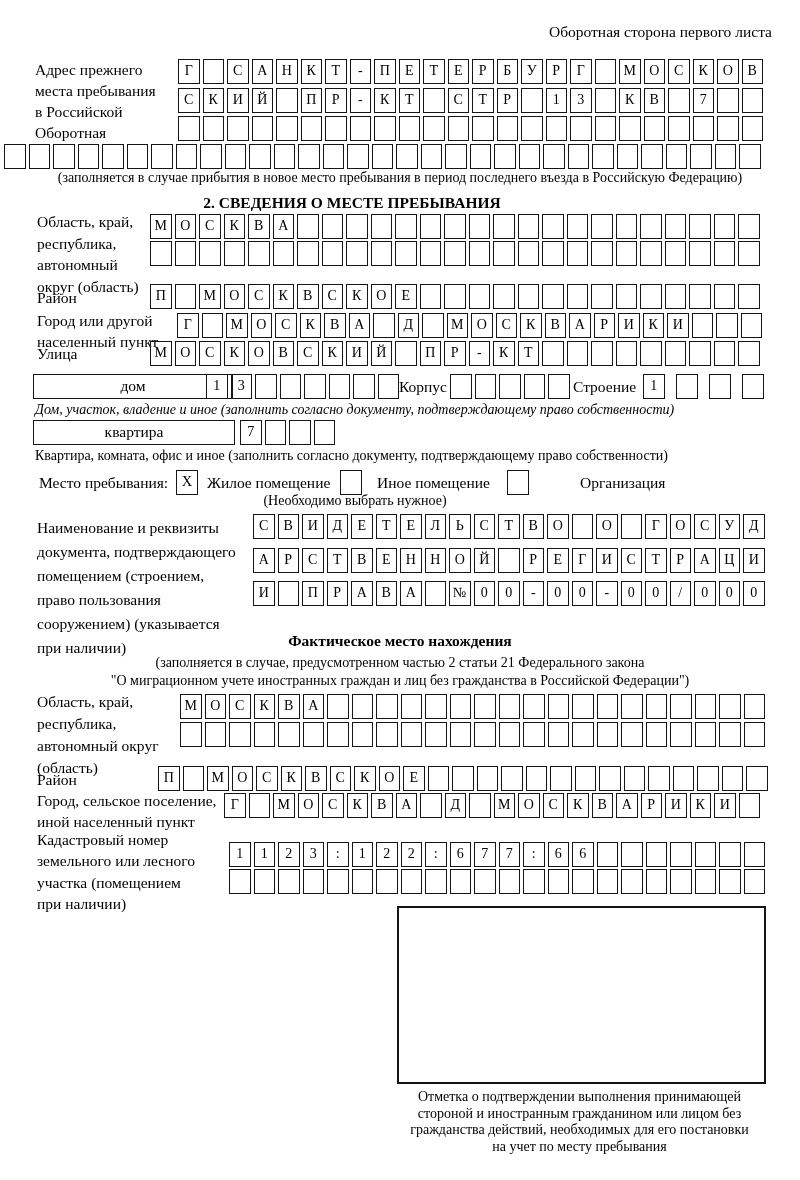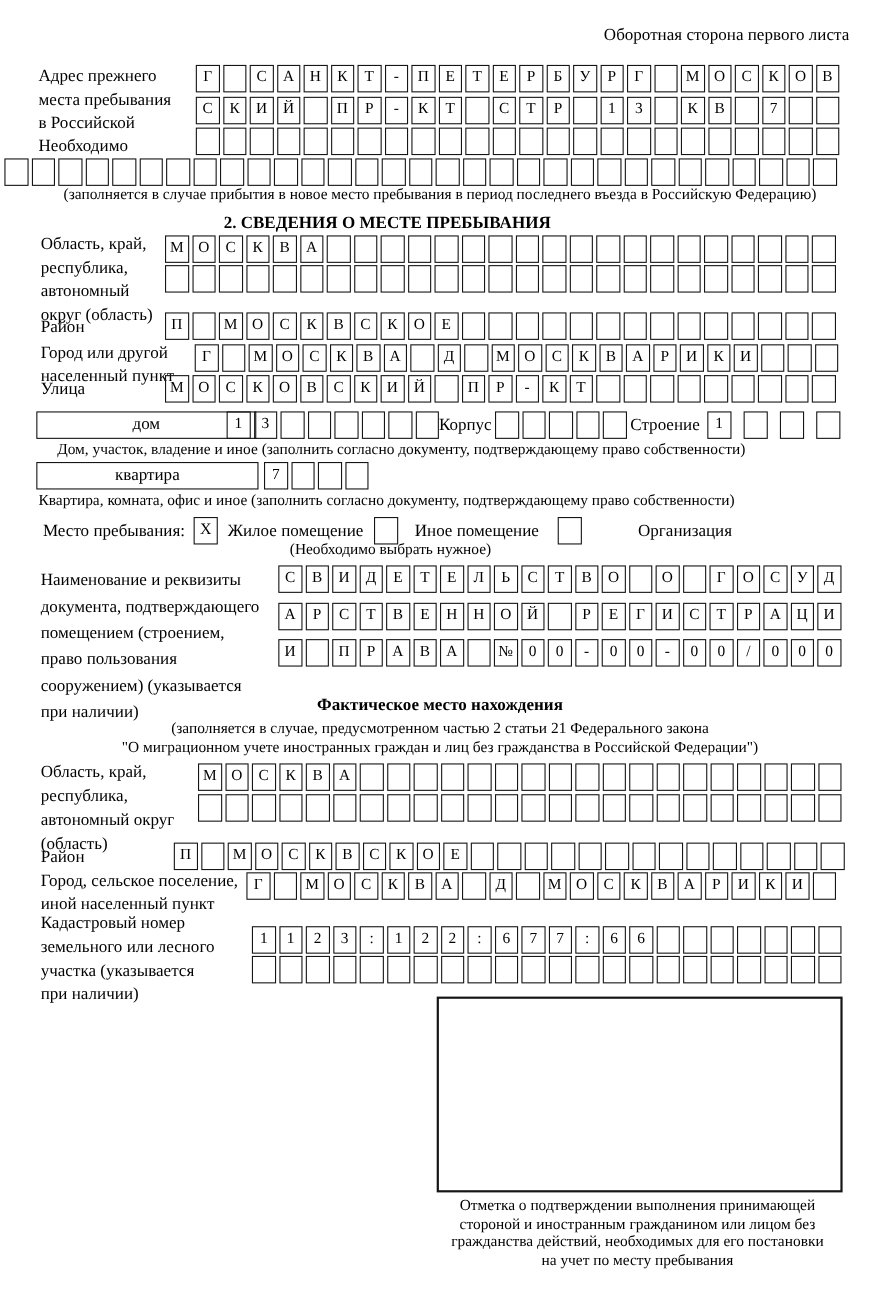--- a/index.html
+++ b/index.html
@@ -27,21 +27,21 @@
 <body>
 
 <div id="page">
 
   <div class="abs lbl" style="left:0;top:21px;width:772px;text-align:right;">Оборотная сторона первого листа</div>
 
   <div class="abs lbl" style="left:35px;top:59px;">
     <div>Адрес прежнего</div>
     <div>места пребывания</div>
     <div>в Российской</div>
-    <div>Необходимо</div>
+    <div>Оборотная</div>
   </div>
   <div class="cellrow" style="left:178px;top:59px;"><span class="cell">Г</span><span class="cell"></span><span class="cell">С</span><span class="cell">А</span><span class="cell">Н</span><span class="cell">К</span><span class="cell">Т</span><span class="cell">-</span><span class="cell">П</span><span class="cell">Е</span><span class="cell">Т</span><span class="cell">Е</span><span class="cell">Р</span><span class="cell">Б</span><span class="cell">У</span><span class="cell">Р</span><span class="cell">Г</span><span class="cell"></span><span class="cell">М</span><span class="cell">О</span><span class="cell">С</span><span class="cell">К</span><span class="cell">О</span><span class="cell">В</span></div>
   <div class="cellrow" style="left:178px;top:88px;"><span class="cell">С</span><span class="cell">К</span><span class="cell">И</span><span class="cell">Й</span><span class="cell"></span><span class="cell">П</span><span class="cell">Р</span><span class="cell">-</span><span class="cell">К</span><span class="cell">Т</span><span class="cell"></span><span class="cell">С</span><span class="cell">Т</span><span class="cell">Р</span><span class="cell"></span><span class="cell">1</span><span class="cell">3</span><span class="cell"></span><span class="cell">К</span><span class="cell">В</span><span class="cell"></span><span class="cell">7</span><span class="cell"></span><span class="cell"></span></div>
   <div class="cellrow" style="left:178px;top:116px;"><span class="cell"></span><span class="cell"></span><span class="cell"></span><span class="cell"></span><span class="cell"></span><span class="cell"></span><span class="cell"></span><span class="cell"></span><span class="cell"></span><span class="cell"></span><span class="cell"></span><span class="cell"></span><span class="cell"></span><span class="cell"></span><span class="cell"></span><span class="cell"></span><span class="cell"></span><span class="cell"></span><span class="cell"></span><span class="cell"></span><span class="cell"></span><span class="cell"></span><span class="cell"></span><span class="cell"></span></div>
   <div class="cellrow" style="left:4px;top:144px;"><span class="cell"></span><span class="cell"></span><span class="cell"></span><span class="cell"></span><span class="cell"></span><span class="cell"></span><span class="cell"></span><span class="cell"></span><span class="cell"></span><span class="cell"></span><span class="cell"></span><span class="cell"></span><span class="cell"></span><span class="cell"></span><span class="cell"></span><span class="cell"></span><span class="cell"></span><span class="cell"></span><span class="cell"></span><span class="cell"></span><span class="cell"></span><span class="cell"></span><span class="cell"></span><span class="cell"></span><span class="cell"></span><span class="cell"></span><span class="cell"></span><span class="cell"></span><span class="cell"></span><span class="cell"></span><span class="cell"></span></div>
   <div class="abs cap ctr" style="left:0;top:170px;width:800px;">(заполняется в случае прибытия в новое место пребывания в период последнего въезда в Российскую Федерацию)</div>
 
   <div class="abs lbl bold ctr" style="left:0;top:192px;width:704px;">2. СВЕДЕНИЯ О МЕСТЕ ПРЕБЫВАНИЯ</div>
 
   <div class="abs lbl" style="left:37px;top:211px;line-height:21.5px;">
@@ -64,21 +64,21 @@
 
   <div class="abs lbl" style="left:37px;top:343px;">Улица</div>
   <div class="cellrow" style="left:150px;top:341px;"><span class="cell">М</span><span class="cell">О</span><span class="cell">С</span><span class="cell">К</span><span class="cell">О</span><span class="cell">В</span><span class="cell">С</span><span class="cell">К</span><span class="cell">И</span><span class="cell">Й</span><span class="cell"></span><span class="cell">П</span><span class="cell">Р</span><span class="cell">-</span><span class="cell">К</span><span class="cell">Т</span><span class="cell"></span><span class="cell"></span><span class="cell"></span><span class="cell"></span><span class="cell"></span><span class="cell"></span><span class="cell"></span><span class="cell"></span><span class="cell"></span></div>
 
   <div class="wbox" style="left:33px;top:374px;width:200px;">дом</div>
   <div class="cellrow" style="left:206px;top:374px;"><span class="cell">1</span><span class="cell">3</span><span class="cell"></span><span class="cell"></span><span class="cell"></span><span class="cell"></span><span class="cell"></span><span class="cell"></span></div>
   <div class="abs lbl" style="left:399px;top:376px;">Корпус</div>
   <div class="cellrow" style="left:450px;top:374px;"><span class="cell"></span><span class="cell"></span><span class="cell"></span><span class="cell"></span><span class="cell"></span></div>
   <div class="abs lbl" style="left:573px;top:376px;">Строение</div>
   <div class="cellrow wide" style="left:643px;top:374px;"><span class="cell">1</span><span class="cell"></span><span class="cell"></span><span class="cell"></span></div>
-  <div class="abs cap" style="left:52px;top:402px;">Дом, участок, владение и иное (заполнить согласно документу, подтверждающему право собственности)</div>
+  <div class="abs cap" style="left:35px;top:402px;font-style:italic;">Дом, участок, владение и иное (заполнить согласно документу, подтверждающему право собственности)</div>
 
   <div class="wbox" style="left:33px;top:420px;width:202px;">квартира</div>
   <div class="cellrow" style="left:240px;top:420px;"><span class="cell">7</span><span class="cell"></span><span class="cell"></span><span class="cell"></span></div>
   <div class="abs cap" style="left:35px;top:448px;">Квартира, комната, офис и иное (заполнить согласно документу, подтверждающему право собственности)</div>
 
   <div class="abs lbl" style="left:39px;top:472px;">Место пребывания:</div>
   <div class="chk" style="left:176px;top:470px;">X</div>
   <div class="abs lbl" style="left:207px;top:472px;">Жилое помещение</div>
   <div class="chk" style="left:340px;top:470px;"></div>
   <div class="abs lbl" style="left:377px;top:472px;">Иное помещение</div>
@@ -116,21 +116,21 @@
 
   <div class="abs lbl" style="left:37px;top:790px;">
     <div>Город, сельское поселение,</div>
     <div>иной населенный пункт</div>
   </div>
   <div class="cellrow" style="left:224px;top:793px;"><span class="cell">Г</span><span class="cell"></span><span class="cell">М</span><span class="cell">О</span><span class="cell">С</span><span class="cell">К</span><span class="cell">В</span><span class="cell">А</span><span class="cell"></span><span class="cell">Д</span><span class="cell"></span><span class="cell">М</span><span class="cell">О</span><span class="cell">С</span><span class="cell">К</span><span class="cell">В</span><span class="cell">А</span><span class="cell">Р</span><span class="cell">И</span><span class="cell">К</span><span class="cell">И</span><span class="cell"></span></div>
 
   <div class="abs lbl" style="left:37px;top:829px;line-height:21.3px;">
     <div>Кадастровый номер</div>
     <div>земельного или лесного</div>
-    <div>участка (указывается</div>
+    <div>участка (помещением</div>
     <div>при наличии)</div>
   </div>
   <div class="cellrow" style="left:229px;top:842px;"><span class="cell">1</span><span class="cell">1</span><span class="cell">2</span><span class="cell">3</span><span class="cell">:</span><span class="cell">1</span><span class="cell">2</span><span class="cell">2</span><span class="cell">:</span><span class="cell">6</span><span class="cell">7</span><span class="cell">7</span><span class="cell">:</span><span class="cell">6</span><span class="cell">6</span><span class="cell"></span><span class="cell"></span><span class="cell"></span><span class="cell"></span><span class="cell"></span><span class="cell"></span><span class="cell"></span></div>
   <div class="cellrow" style="left:229px;top:869px;"><span class="cell"></span><span class="cell"></span><span class="cell"></span><span class="cell"></span><span class="cell"></span><span class="cell"></span><span class="cell"></span><span class="cell"></span><span class="cell"></span><span class="cell"></span><span class="cell"></span><span class="cell"></span><span class="cell"></span><span class="cell"></span><span class="cell"></span><span class="cell"></span><span class="cell"></span><span class="cell"></span><span class="cell"></span><span class="cell"></span><span class="cell"></span><span class="cell"></span></div>
 
   <div class="stampbox" style="left:397px;top:906px;width:369px;height:178px;"></div>
   <div class="abs cap ctr" style="left:352px;top:1089px;width:455px;line-height:16.5px;white-space:normal;">
     <div>Отметка о подтверждении выполнения принимающей</div>
     <div>стороной и иностранным гражданином или лицом без</div>
     <div>гражданства действий, необходимых для его постановки</div>

